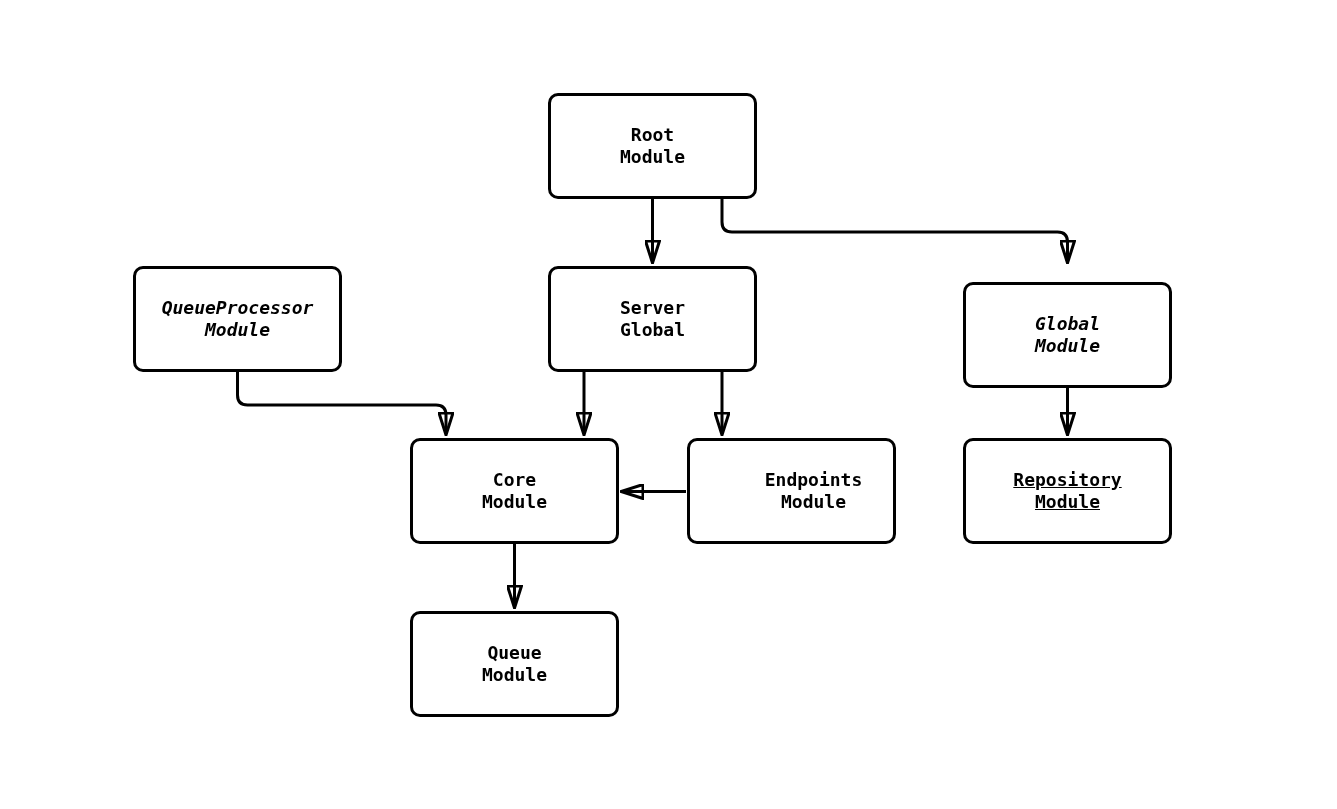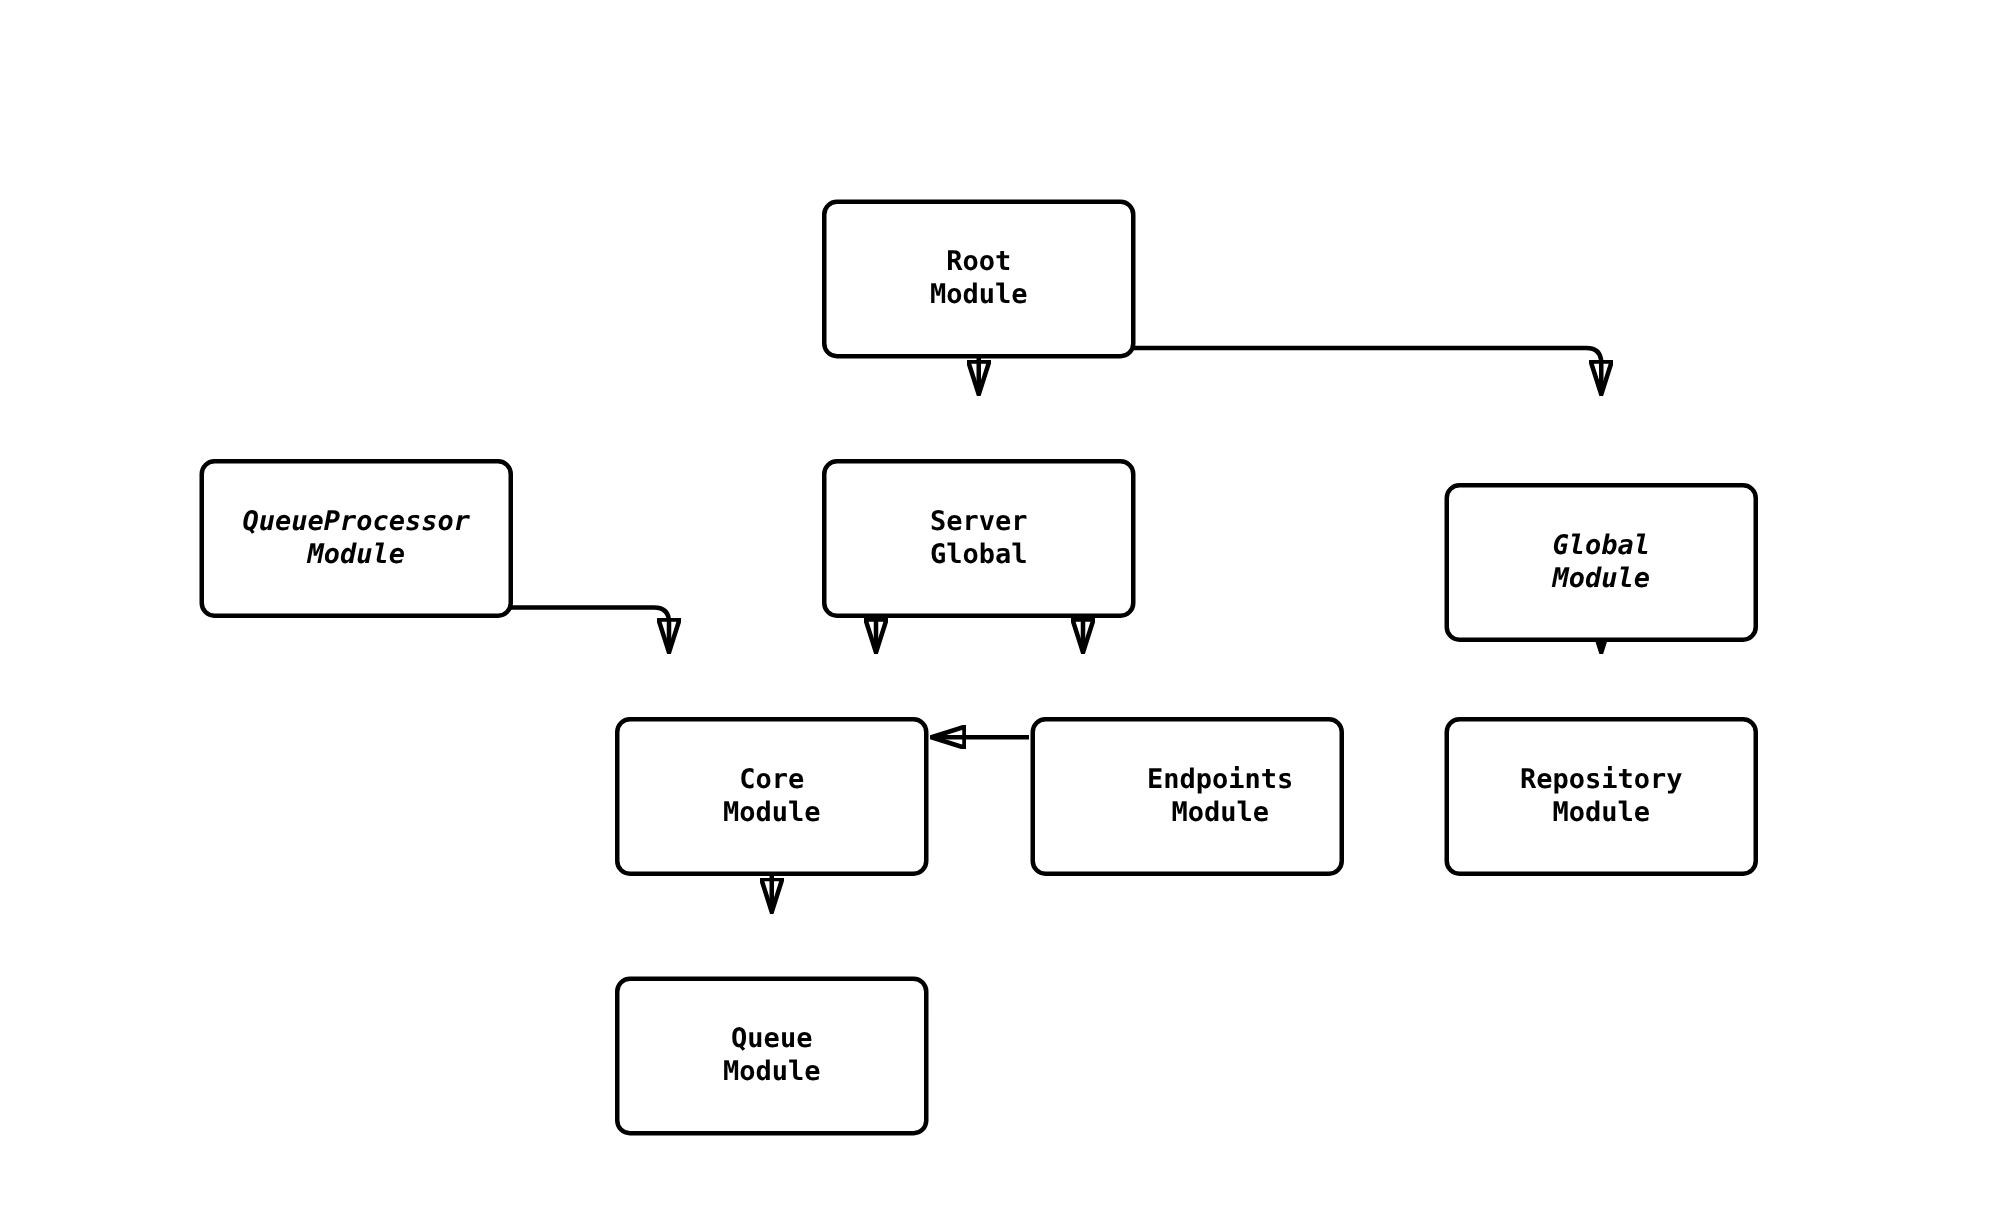--- a/index.html
+++ b/index.html
@@ -31,38 +31,37 @@
     position: absolute;
     width: 209px;
     height: 106px;
     box-sizing: border-box;
     border: 3px solid #000000;
     border-radius: 10px;
     background: #ffffff;
     display: flex;
     align-items: center;
     justify-content: center;
-    margin-top: 40px;
   }
   .node .label {
     font-family: "DejaVu Sans Mono", "Liberation Mono", monospace;
     font-weight: 700;
     font-size: 18px;
     line-height: 22px;
     color: #000000;
     text-align: center;
     white-space: pre-line;
   }
   .node-root          { left: 548px;  top: 93px;  }
   .node-queueprocessor{ left: 133px;  top: 266px; font-style: italic; }
   .node-server        { left: 548px;  top: 266px; }
   .node-global        { left: 963px;  top: 282px; font-style: italic; }
   .node-core          { left: 410px;  top: 438px; }
   .node-endpoints     { left: 687px;  top: 438px; padding-left: 44px; }
-  .node-repository    { left: 963px;  top: 438px; }
+  .node-repository    { left: 963px;  top: 438px; text-decoration: underline; }
   .node-queue         { left: 410px;  top: 611px; }
 </style>
 </head>
 <body>
 
 <div class="canvas">
 
   <svg class="edges-layer" viewBox="0 0 1337 809" xmlns="http://www.w3.org/2000/svg">
     <defs>
       <marker id="arrowhead" markerUnits="userSpaceOnUse" markerWidth="24" markerHeight="16" refX="22" refY="8" orient="auto">

